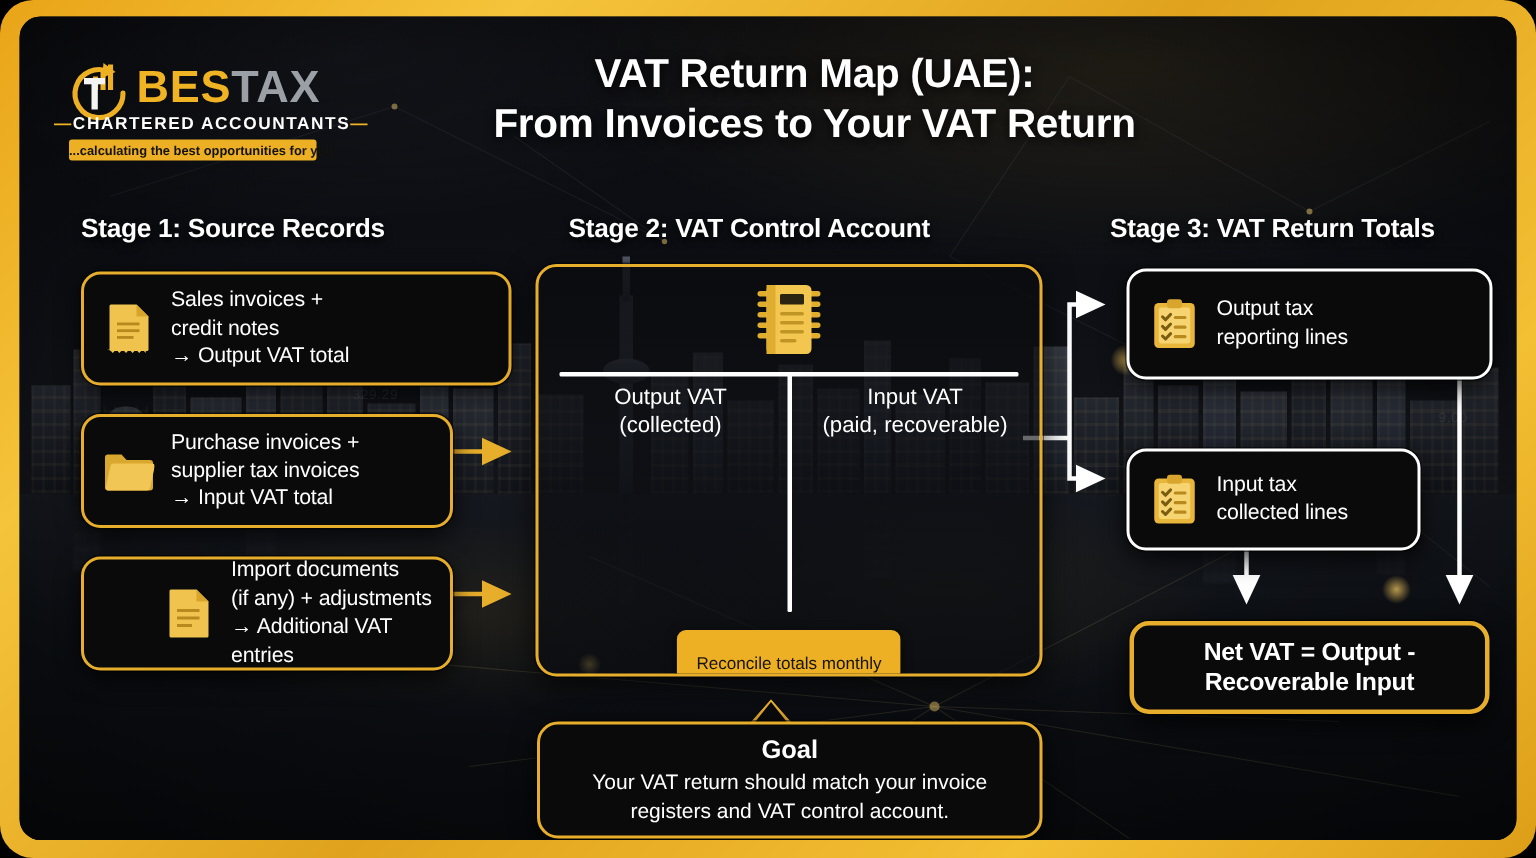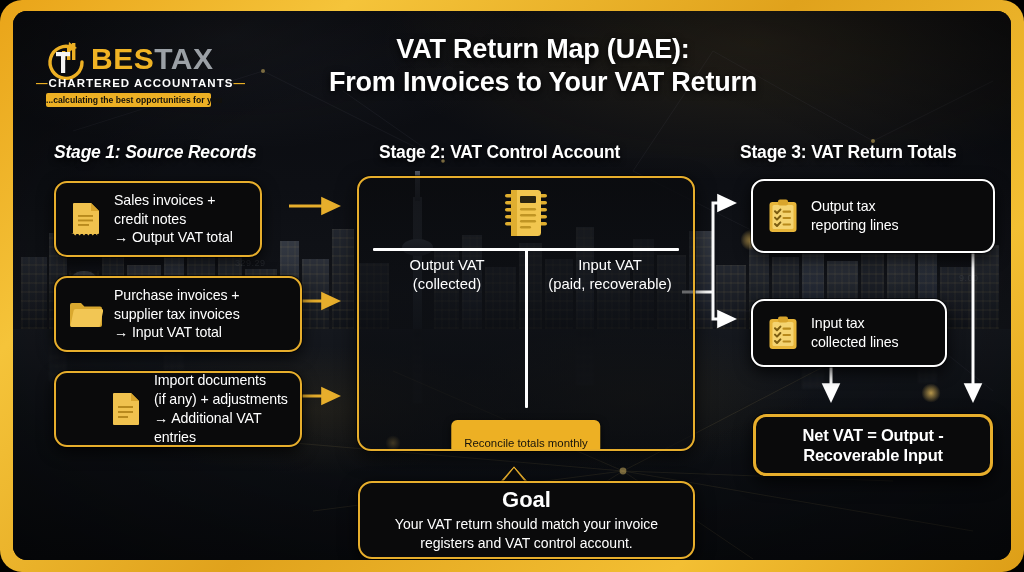--- a/index.html
+++ b/index.html
@@ -78,33 +78,33 @@
     background:#edb024;color:#14120c;font-size:8.6px;font-weight:600;line-height:14px;text-align:center;white-space:nowrap;}
   .logo-mark{position:absolute;left:6px;top:6px;width:52px;height:44px;}
 
   
   #title{position:absolute;left:250px;top:22px;width:560px;text-align:center;color:#fff;
     font-size:27px;font-weight:700;line-height:1.22;letter-spacing:-.2px;text-shadow:0 2px 7px rgba(0,0,0,.9);}
 
   
   .stage-h{position:absolute;color:#fff;font-size:17.5px;font-weight:700;letter-spacing:-.2px;
     text-shadow:0 2px 6px rgba(0,0,0,.95);white-space:nowrap;}
-  #sh1{left:41px;top:131px;font-style:italic;}
+  #sh1{left:41px;top:131px;}
   #sh2{left:366px;top:131px;}
   #sh3{left:727px;top:131px;}
 
   
   .card{position:absolute;box-sizing:border-box;background:#0a0a0b;display:flex;align-items:center;
     border-radius:13px;}
   .card.gold{border:2.4px solid #e7ae2c;box-shadow:0 0 0 1px rgba(0,0,0,.55),0 5px 16px rgba(0,0,0,.75);}
   .card.white{border:2.6px solid #ffffff;box-shadow:0 0 0 1px rgba(0,0,0,.5),0 5px 16px rgba(0,0,0,.8);}
   .card .ico{flex:0 0 auto;width:34px;margin-left:13px;margin-right:11px;display:flex;align-items:center;justify-content:center;}
   .card .txt{color:#fff;font-size:14.2px;line-height:1.33;letter-spacing:-.1px;padding-right:8px;}
 
-  #c1{left:41px;top:170px;width:208px;height:76px;}
+  #c1{left:41px;top:170px;width:287px;height:76px;}
   #c2{left:41px;top:265px;width:248px;height:76px;}
   #c3{left:41px;top:360px;width:248px;height:76px;padding-left:40px;}
   #r1{left:738px;top:168px;width:244px;height:74px;}
   #r2{left:738px;top:288px;width:196px;height:68px;}
 
   
   #netvat{position:absolute;left:740px;top:403px;width:240px;height:62px;box-sizing:border-box;
     background:#0a0a0b;border:3px solid #e7ae2c;border-radius:13px;
     display:flex;align-items:center;justify-content:center;text-align:center;
     color:#fff;font-size:16.5px;font-weight:700;line-height:1.24;letter-spacing:-.2px;
@@ -123,21 +123,21 @@
   #tl-right{left:172px;}
   #recon{position:absolute;left:50%;top:242px;transform:translateX(-50%);
     background:#edb024;color:#16130c;font-size:11.4px;font-weight:500;
     padding:17px 13px 5px;border-radius:6px;white-space:nowrap;box-shadow:0 2px 7px rgba(0,0,0,.6);}
 
   
   #goal{position:absolute;left:345px;top:470px;width:337px;height:78px;box-sizing:border-box;
     background:#0a0a0b;border:2.4px solid #e7ae2c;border-radius:14px;
     display:flex;flex-direction:column;align-items:center;justify-content:center;
     box-shadow:0 0 0 1px rgba(0,0,0,.5),0 6px 18px rgba(0,0,0,.8);}
-  #goal .g-t{color:#fff;font-size:22px;font-weight:700;line-height:1.1;margin-bottom:3px;}
+  #goal .g-t{color:#fff;font-size:17px;font-weight:700;line-height:1.1;margin-bottom:3px;}
   #goal .g-b{color:#fff;font-size:14px;line-height:1.32;text-align:center;padding:0 10px;}
   #goal-notch{position:absolute;left:50%;top:455px;margin-left:-13px;width:26px;height:17px;
     background:#0a0a0b;border-left:2.4px solid #e7ae2c;border-right:2.4px solid #e7ae2c;
     clip-path:polygon(50% 0%, 100% 100%, 0% 100%);}
   #goal-notch:before{content:"";position:absolute;left:-2px;top:0;width:30px;height:17px;
     background:linear-gradient(#e7ae2c,#e7ae2c);clip-path:polygon(50% 0%,100% 100%,90% 100%,50% 12%,10% 100%,0% 100%);}
 
   
   #wires{position:absolute;inset:0;pointer-events:none;}
 </style>

